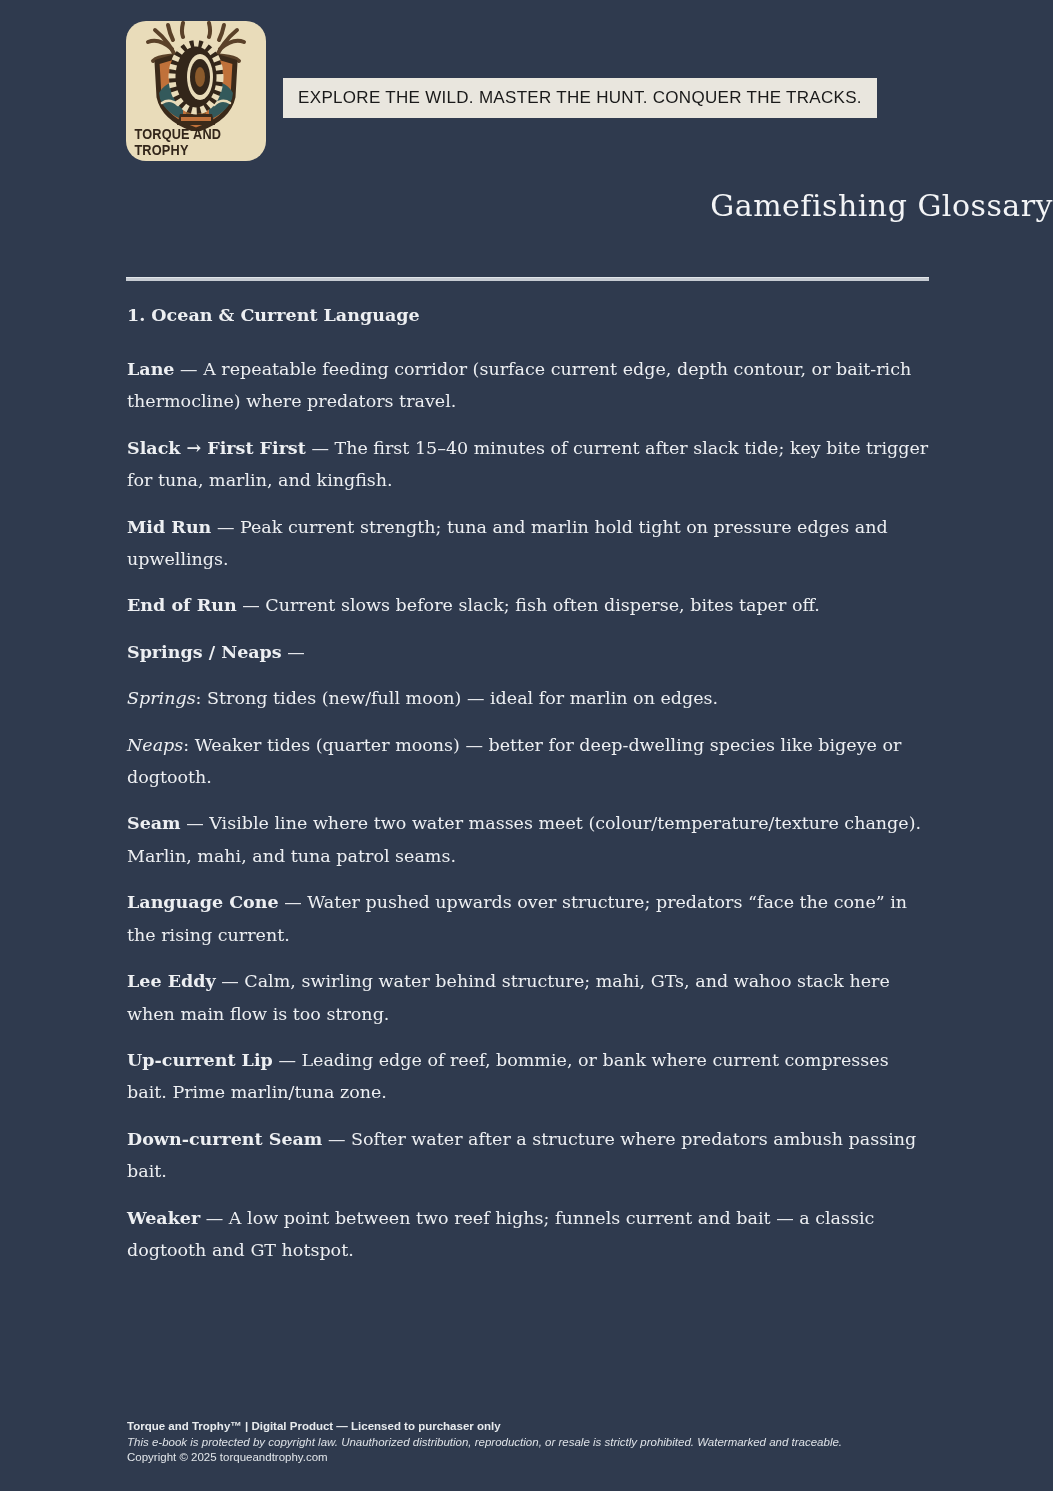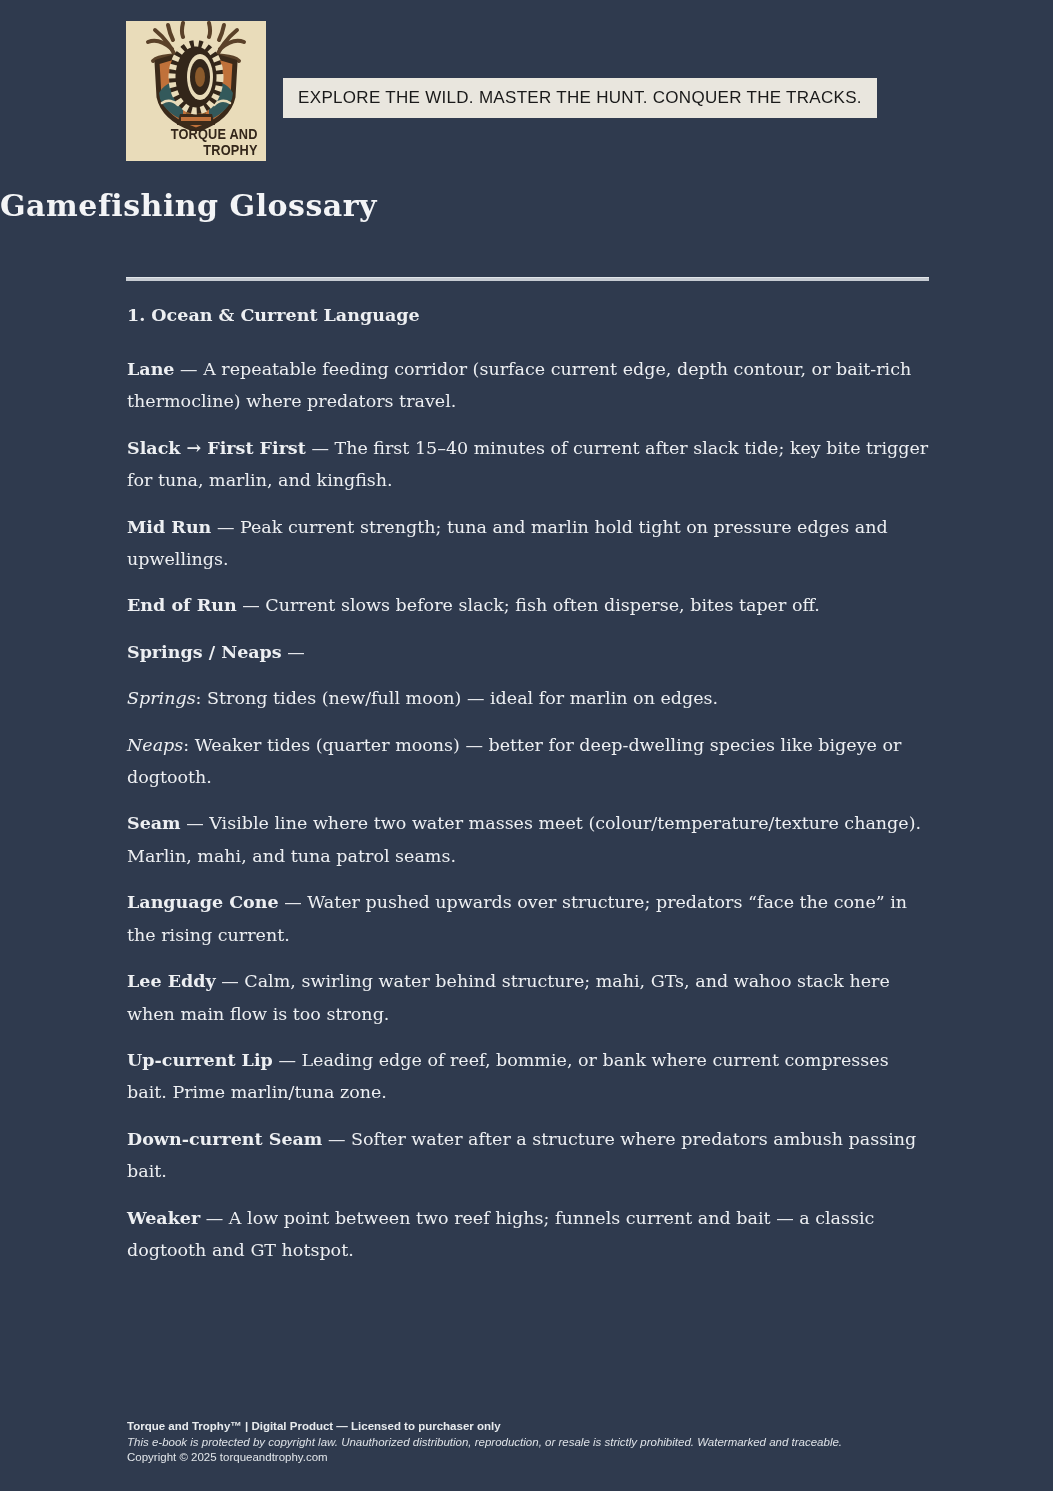--- a/index.html
+++ b/index.html
@@ -8,21 +8,22 @@
     width:1053px;height:1491px;
     background:#2f3a4e;
     font-family:"Liberation Sans",sans-serif;
     overflow:hidden;
   }
   
   .logo{
     position:absolute;left:126px;top:21px;
     width:140px;height:140px;
     background:#e9dcba;
-    text-align:right;
+    text-align:left;
+    border-radius:20px;
   }
   .logo svg{display:block;margin:0 auto;}
   .logo-name{
     margin-top:-4px;
     font-weight:bold;
     font-size:14.5px;line-height:15.5px;
     letter-spacing:.2px;
     color:#33261a;
     transform:scaleX(.88);
   }
@@ -31,23 +32,23 @@
     width:594px;height:40px;
     background:#e9e6de;
     color:#1a1a1a;
     display:flex;align-items:center;justify-content:center;
     font-size:17px;letter-spacing:.3px;
     white-space:nowrap;
   }
   
   .doc-title{
     position:absolute;left:0;top:188px;width:1053px;
-    text-align:left;
+    text-align:right;
     font-family:"DejaVu Serif","Liberation Serif",serif;
-    font-weight:bold;
+    font-weight:normal;
     font-size:30px;color:#f3f4f6;
     letter-spacing:.5px;
   }
   .divider{
     position:absolute;left:126px;top:277px;
     width:803px;height:3px;
     background:#c6cbd2;
     border-top:1px solid #e2e6ea;
   }
   

